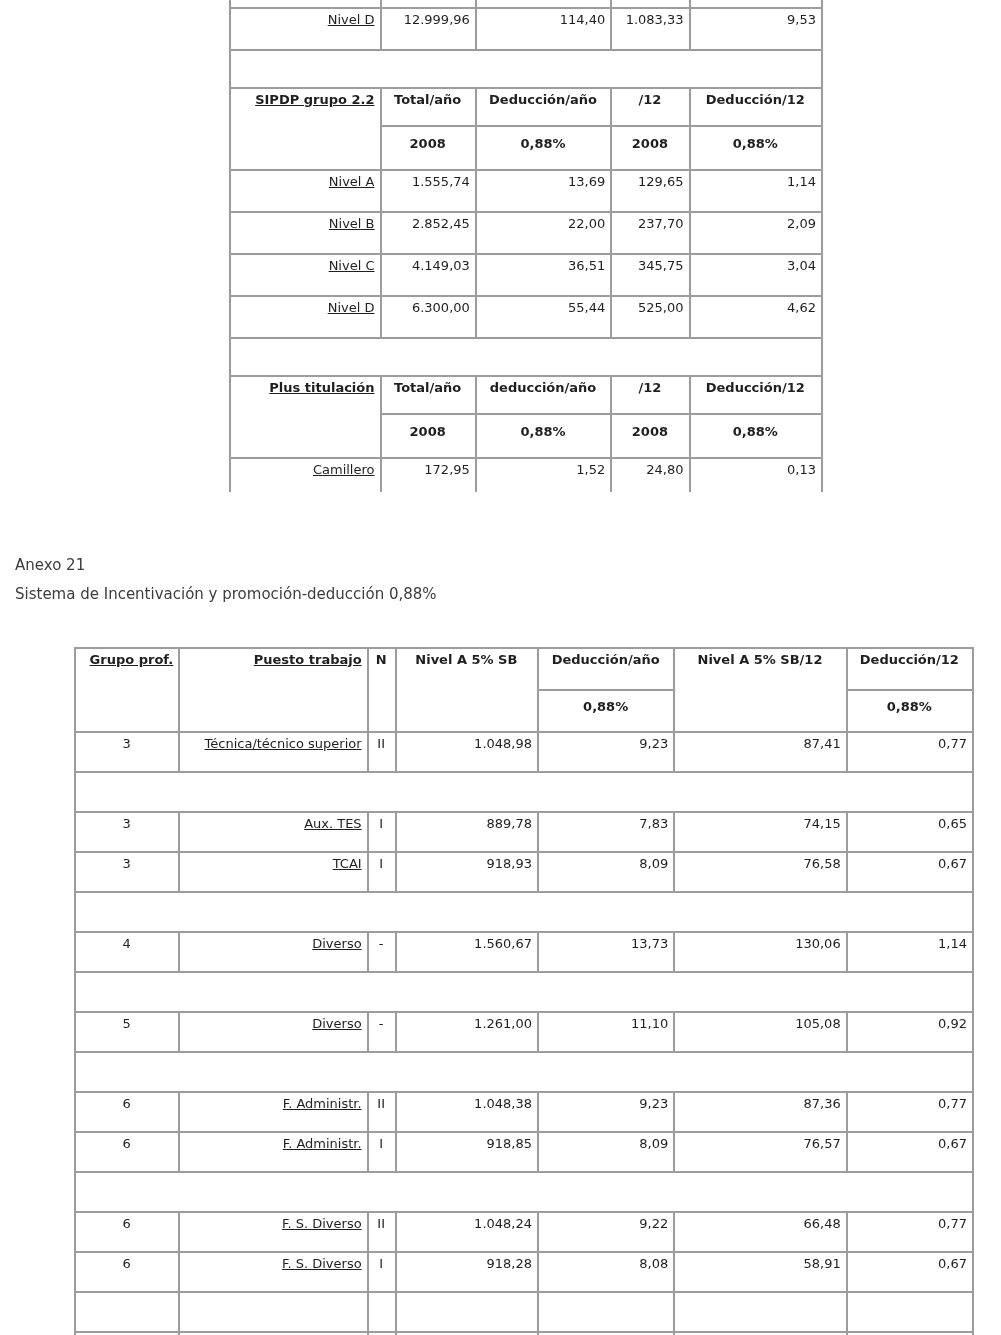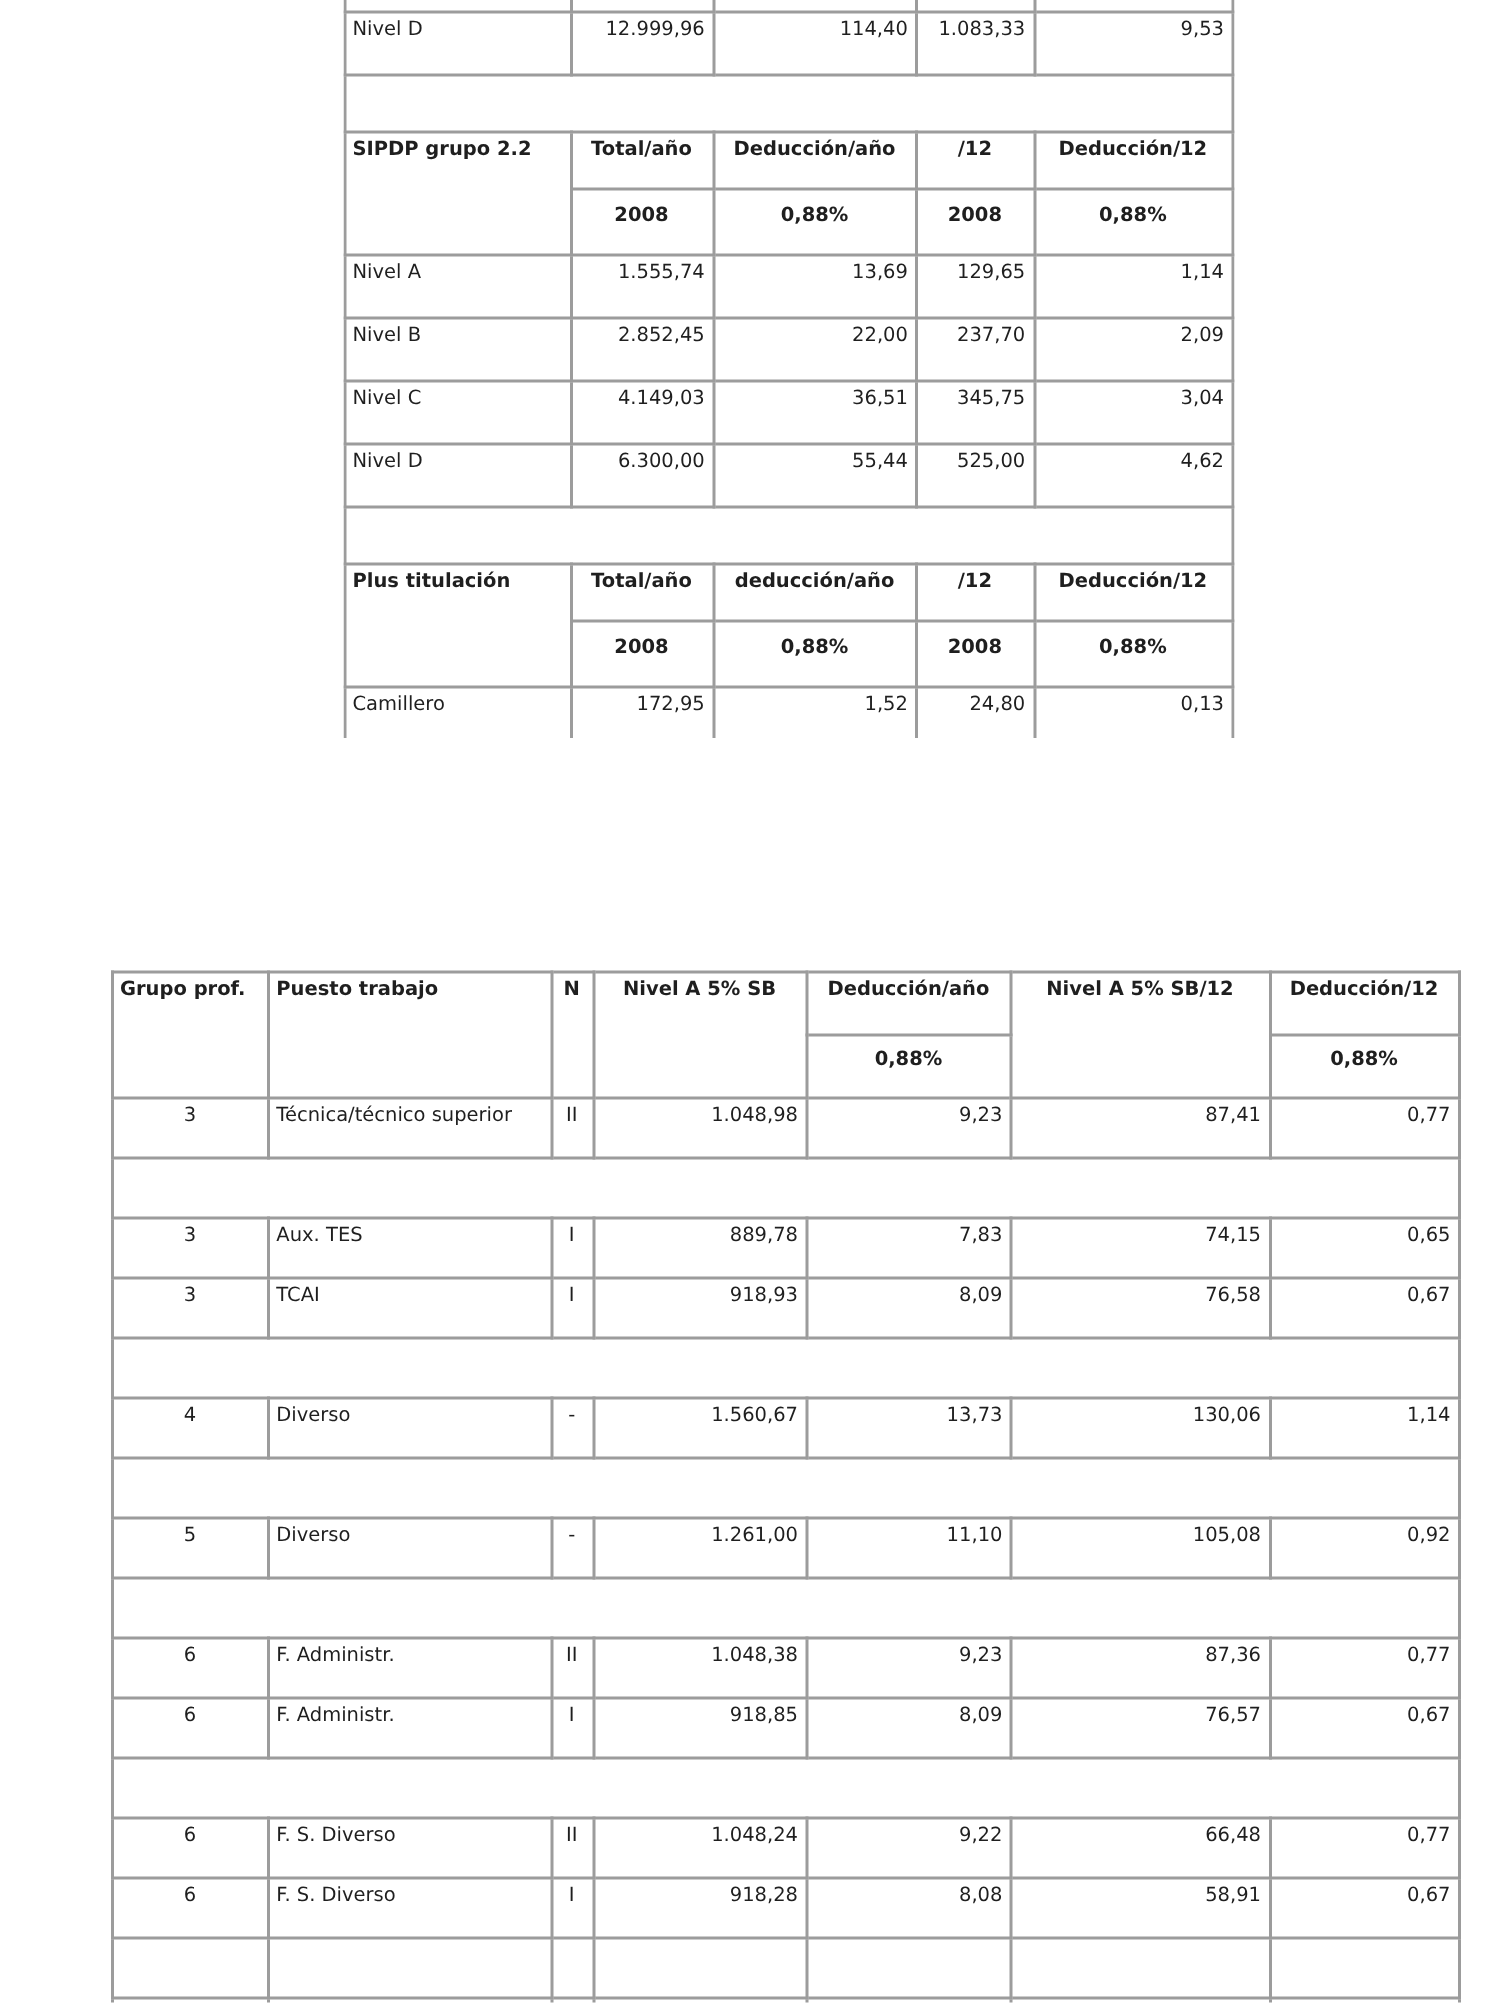--- a/index.html
+++ b/index.html
@@ -17,21 +17,21 @@
   table{border-collapse:collapse;table-layout:fixed;background:#fff;}
   td,th{
     border:2px solid var(--border);
     vertical-align:top;
     font-size:13px;
     padding:3px 5px 0 4px;
     overflow:hidden;
     white-space:nowrap;
   }
   th{font-weight:bold;}
-  .lbl{text-align:left;}
+  .lbl{text-align:right;text-decoration:underline;}
   .num{text-align:right;}
   .ctr{text-align:center;}
   
   .t1-clip{
     position:absolute;left:229px;top:0;height:492px;overflow:hidden;
   }
   .t1{width:594px;margin-top:-33px;}
   .t1 .r-clip{height:40px;}
   .t1 .r-data{height:42px;}
   .t1 .r-spacer{height:38px;}
@@ -146,20 +146,22 @@
           <td class="num">172,95</td>
           <td class="num">1,52</td>
           <td class="num">24,80</td>
           <td class="num">0,13</td>
         </tr>
       </tbody>
   </table>
 </div>
 
 <div class="annex">
+  <div>Anexo 21</div>
+  <div>Sistema de Incentivación y promoción-deducción 0,88%</div>
 </div>
 
 <div class="t2-wrap">
   <table class="t2">
     <colgroup>
       <col style="width:104px">
         <col style="width:188px">
         <col style="width:28px">
       <col style="width:142px">
         <col style="width:136px">

